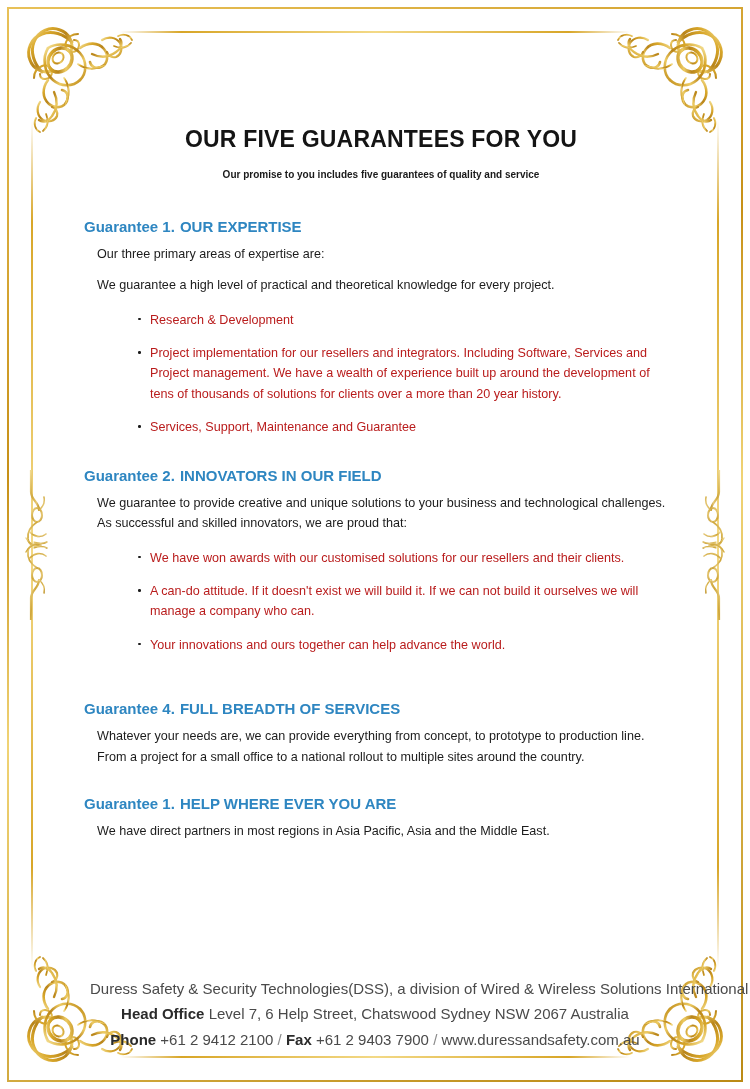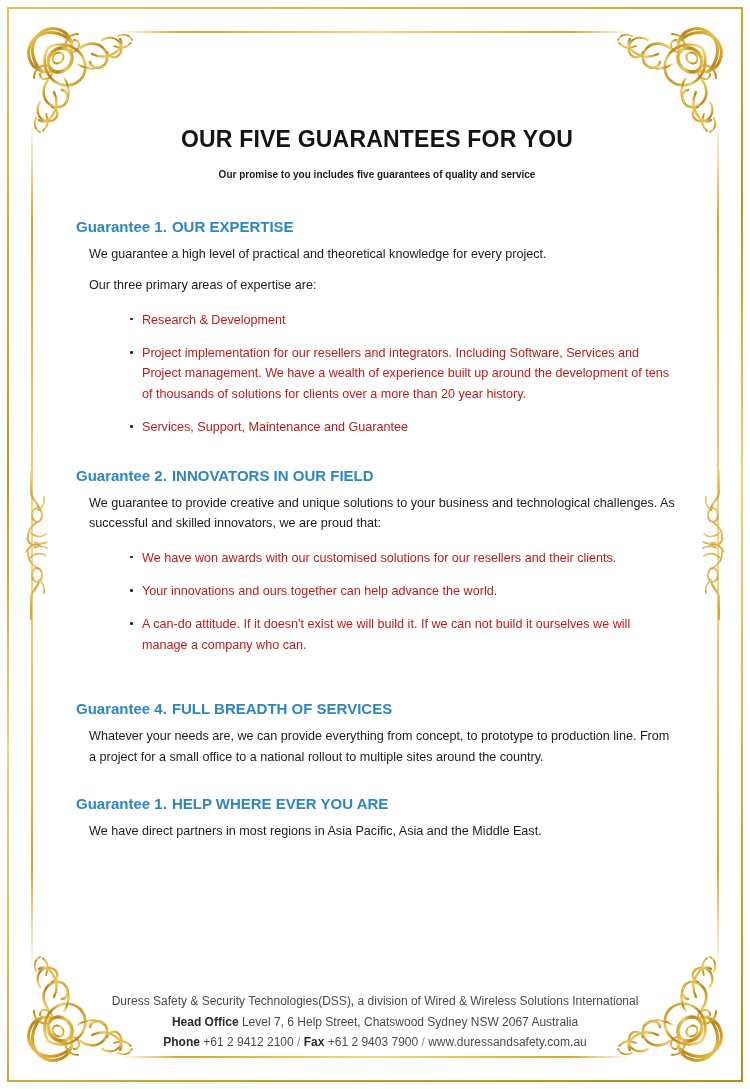--- a/index.html
+++ b/index.html
@@ -68,21 +68,21 @@
     height: 150px;
     pointer-events: none;
   }
   .side-orn svg { width: 100%; height: 100%; display: block; }
   .side-left  { left: 16px;  top: 470px; }
   .side-right { right: 16px; top: 470px; transform: scaleX(-1); }
 
   
   .content {
     position: absolute;
-    left: 4px;
+    left: 12px;
     right: 0;
     top: 0;
     padding: 0 68px;
     box-sizing: border-box;
   }
 
   .doc-title {
     text-align: center;
     font-size: 23px;
     font-weight: bold;
@@ -157,21 +157,21 @@
   .footer {
     position: absolute;
     left: 0;
     right: 0;
     bottom: 36px;
     text-align: center;
     padding: 0 90px;
     box-sizing: border-box;
   }
   .footer-line {
-    font-size: 12px;
+    font-size: 15px;
     color: #4a4a4a;
     line-height: 1.72;
     white-space: nowrap;
   }
   .footer-line b { color: #2b2b2b; }
   .sep { color: #8a8a8a; }
 </style>
 </head>
 <body>
 
@@ -363,40 +363,40 @@
 
     <h1 class="doc-title">OUR FIVE GUARANTEES FOR YOU</h1>
     <p class="doc-subtitle">Our promise to you includes five guarantees of quality and service</p>
 
     <div class="sections">
 
       <div class="section">
         <div class="sec-heading">
           <span class="sec-num">Guarantee 1.</span><span>OUR EXPERTISE</span>
         </div>
+        <p class="sec-para">Our three primary areas of expertise are:</p>
         <p class="sec-para">We guarantee a high level of practical and theoretical knowledge for every project.</p>
-        <p class="sec-para">Our three primary areas of expertise are:</p>
         <ul class="bullets">
           <li>Research &amp; Development</li>
           <li>Project implementation for our resellers and integrators. Including Software, Services and Project management. We have a wealth of experience built up around the development of tens of thousands of solutions for clients over a more than 20 year history.</li>
           <li>Services, Support, Maintenance and Guarantee</li>
         </ul>
       </div>
 
       <div class="gap-lg"></div>
 
       <div class="section">
         <div class="sec-heading">
           <span class="sec-num">Guarantee 2.</span><span>INNOVATORS IN OUR FIELD</span>
         </div>
         <p class="sec-para">We guarantee to provide creative and unique solutions to your business and technological challenges. As successful and skilled innovators, we are proud that:</p>
         <ul class="bullets">
           <li>We have won awards with our customised solutions for our resellers and their clients.</li>
+          <li>A can-do attitude. If it doesn't exist we will build it. If we can not build it ourselves we will manage a company who can.</li>
           <li>Your innovations and ours together can help advance the world.</li>
-          <li>A can-do attitude. If it doesn't exist we will build it. If we can not build it ourselves we will manage a company who can.</li>
         </ul>
       </div>
 
       <div class="gap-lg"></div>
 
 
       <div class="gap-md"></div>
 
       <div class="section">
         <div class="sec-heading">

